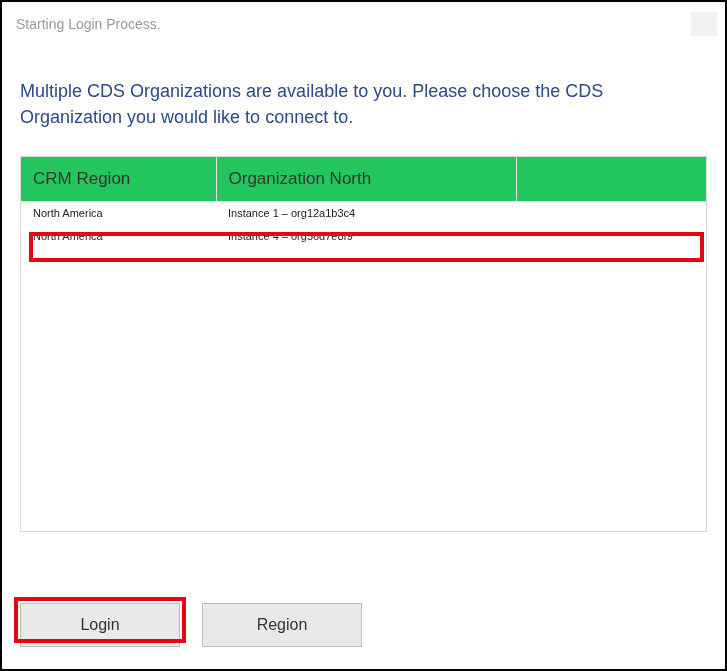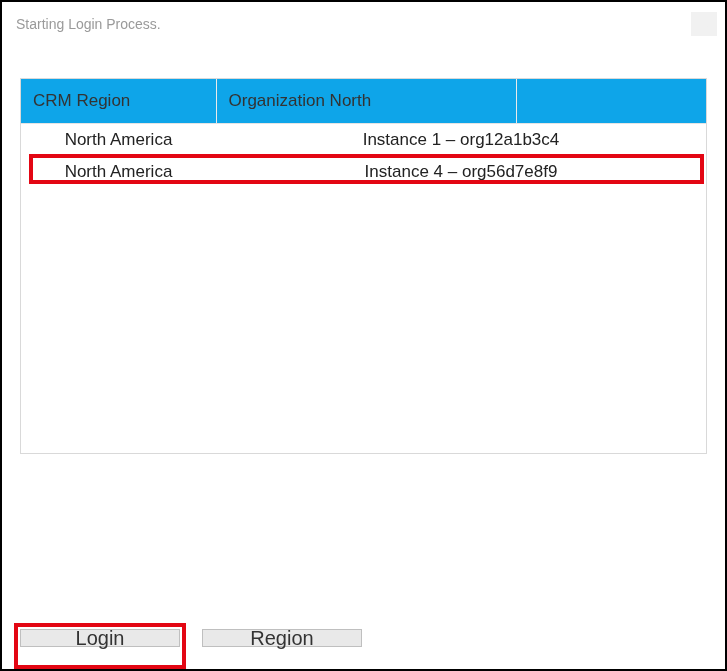--- a/index.html
+++ b/index.html
@@ -64,56 +64,55 @@
     table-layout: fixed;
   }
   thead th {
     text-align: left;
     font-weight: 400;
     color: #333;
     font-size: 17px;
     padding: 12px 12px;
     border-bottom: 1px solid #e4e4e4;
     border-right: 1px solid #eaeaea;
-    background: #0ea5e9;
+    background: #22c55e;
   }
   thead th:last-child { border-right: none; }
   .col-region { width: 195px; }
   .col-org { width: 300px; }
   .col-blank { width: auto; }
   tbody td {
-    font-size: 17px;
+    font-size: 11px;
     color: #222;
     padding: 3px 12px;
     line-height: 1.5;
-    text-align: center;
   }
   tbody tr { }
   .highlight-row {
     position: absolute;
     border: 4px solid #e30613;
     left: 8px;
     right: 2px;
     height: 30px;
     top: 75px;
     pointer-events: none;
   }
   .footer {
     display: flex;
     gap: 22px;
     padding: 12px 18px 22px 18px;
     position: relative;
   }
   .btn {
     width: 160px;
-    height: 18px;
+    height: 44px;
     background: #e9e9e9;
     border: 1px solid #bfbfbf;
     color: #333;
-    font-size: 20px;
+    font-size: 16px;
     display: flex;
     align-items: center;
     justify-content: center;
     cursor: pointer;
   }
   .highlight-login {
     position: absolute;
     border: 4px solid #e30613;
     left: 12px;
     top: 6px;
@@ -128,20 +127,21 @@
 <div class="window">
 
   <div class="titlebar">
     <div class="titlebar-title">Starting Login Process.</div>
     <div class="close-btn">
       <span>×</span>
     </div>
   </div>
 
   <div class="content">
+    <div class="instructions">Multiple CDS Organizations are available to you. Please choose the CDS Organization you would like to connect to.</div>
 
     <div class="table-wrap">
       <table>
         <thead>
           <tr>
             <th class="col-region">CRM Region</th>
             <th class="col-org">Organization North</th>
             <th class="col-blank"></th>
           </tr>
         </thead>

